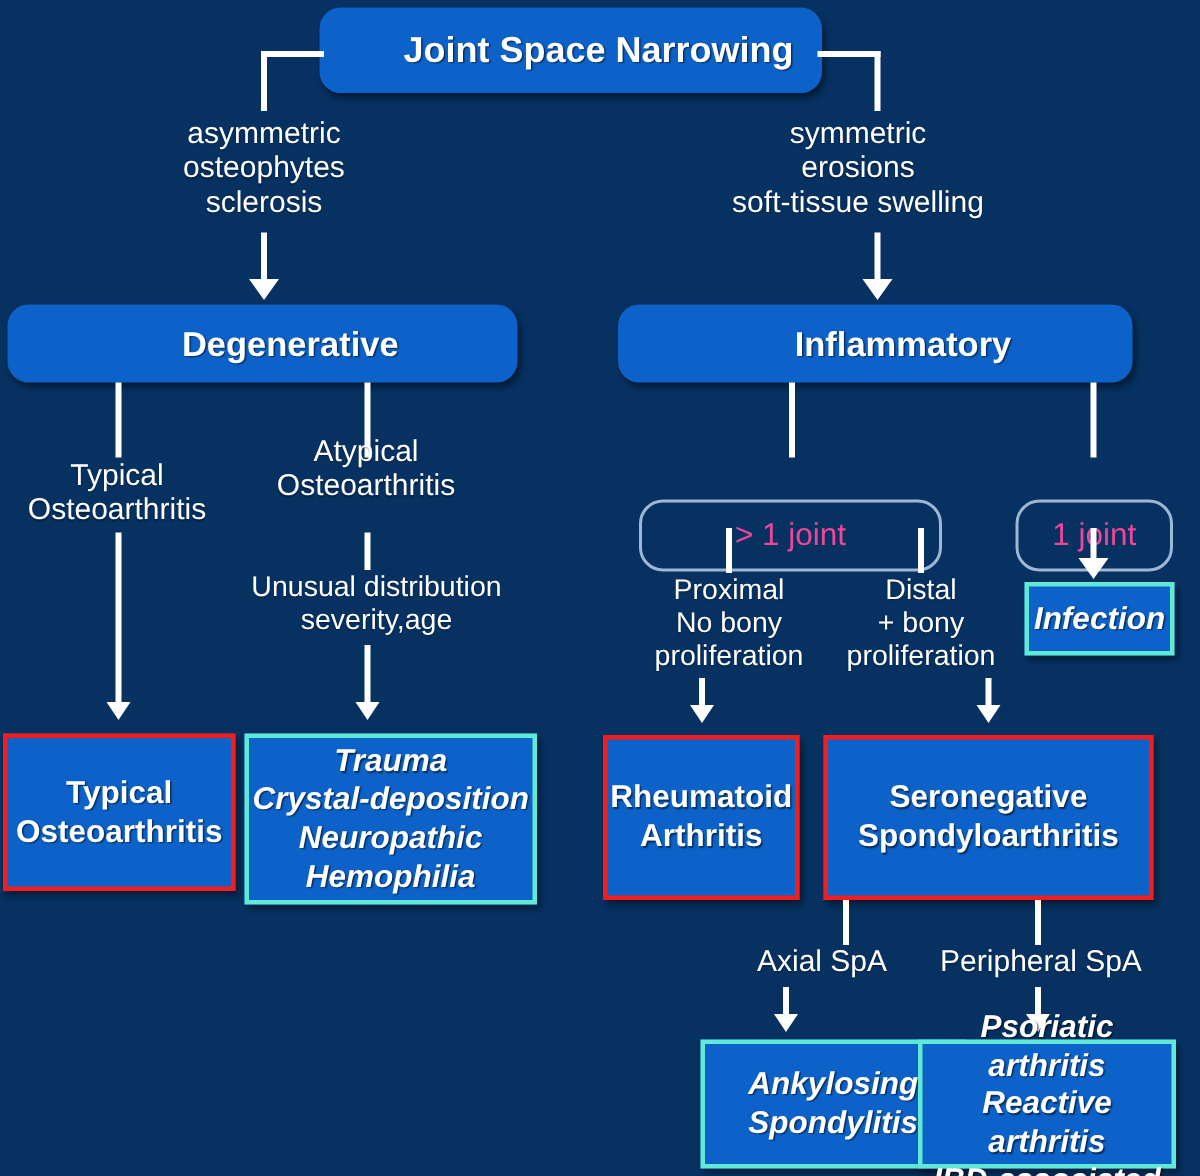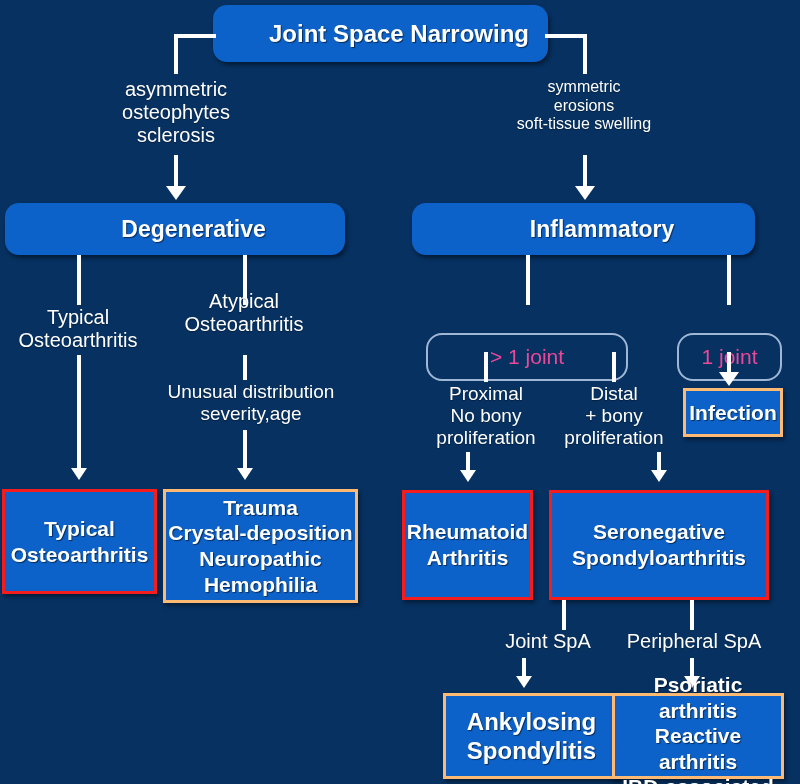--- a/index.html
+++ b/index.html
@@ -58,21 +58,21 @@
     align-items: center;
     justify-content: center;
     text-align: center;
     font-weight: bold;
     color: #ffffff;
     text-shadow: 1px 1px 1px rgba(0,0,0,.55);
     line-height: 1.22;
     box-shadow: 2px 3px 4px rgba(0,0,0,.4);
   }
   .tbox.red   { border: 3px solid #f41c1c; }
-  .tbox.black { border: 3px solid #fdba74; }
+  .tbox.black { border: 3px solid #5eead4; font-style: italic; }
 
   
   .vline { background: #ffffff; width: 4px; }
   .hline { background: #ffffff; height: 4px; }
 
   
   .arrowhead {
     width: 0; height: 0;
     border-left: 10px solid transparent;
     border-right: 10px solid transparent;
@@ -102,21 +102,21 @@
 
   <div class="abs hline" style="left:174px; top:34px; width:42px;"></div>
   <div class="abs vline" style="left:174px; top:34px; height:40px;"></div>
 
   <div class="abs hline" style="left:545px; top:34px; width:42px;"></div>
   <div class="abs vline" style="left:583px; top:34px; height:40px;"></div>
 
   <div class="abs lbl" style="left: 84px; top: 78px; width: 184px; font-size: 20px; white-space: pre-line;">asymmetric
 osteophytes
 sclerosis</div>
-  <div class="abs lbl" style="left: 466px; top: 78px; width: 236px; font-size: 16px; white-space: pre-line;">symmetric
+  <div class="abs lbl" style="left: 454px; top: 78px; width: 236px; font-size: 20px; white-space: pre-line;">symmetric
 erosions
 soft-tissue swelling</div>
 
   <div class="abs vline" style="left:174px; top:155px; height:33px;"></div>
   <div class="abs arrowhead" style="left:166px; top:186px;"></div>
 
   <div class="abs vline" style="left:583px; top:155px; height:33px;"></div>
   <div class="abs arrowhead" style="left:575px; top:186px;"></div>
 
   <div class="abs rbox shadowed" style="left:5px; top:203px; width:340px; height:52px; font-size:23px;">Degenerative</div>
@@ -177,29 +177,29 @@
 
   <div class="abs tbox red" style="left: 402px; top: 490px; width: 131px; height: 110px; font-size: 21px; white-space: pre-line;">Rheumatoid
 Arthritis</div>
 
   <div class="abs tbox red" style="left: 549px; top: 490px; width: 220px; height: 110px; font-size: 21px; white-space: pre-line;">Seronegative
 Spondyloarthritis</div>
 
   <div class="abs vline" style="left:562px; top:600px; height:30px;"></div>
   <div class="abs vline" style="left:690px; top:600px; height:30px;"></div>
 
-  <div class="abs lbl" style="left:492px; top:630px; width:112px; font-size:20px;">Joint SpA</div>
+  <div class="abs lbl" style="left:492px; top:630px; width:112px; font-size:20px;">Axial SpA</div>
   <div class="abs lbl" style="left:614px; top:630px; width:160px; font-size:20px;">Peripheral SpA</div>
 
   <div class="abs vline" style="left:522px; top:658px; height:20px;"></div>
   <div class="abs arrowhead small" style="left:516px; top:676px;"></div>
 
   <div class="abs vline" style="left:690px; top:658px; height:20px;"></div>
   <div class="abs arrowhead small" style="left:684px; top:676px;"></div>
 
-  <div class="abs tbox black" style="left: 443px; top: 693px; width: 177px; height: 86px; font-size: 24px; white-space: pre-line;">Ankylosing
+  <div class="abs tbox black" style="left: 467px; top: 693px; width: 177px; height: 86px; font-size: 21px; white-space: pre-line;">Ankylosing
 Spondylitis</div>
 
   <div class="abs tbox black" style="left: 612px; top: 693px; width: 172px; height: 86px; font-size: 21px; white-space: pre-line;">Psoriatic arthritis
 Reactive arthritis
 IBD-associated</div>
 
 </div>
 
 </body></html>

